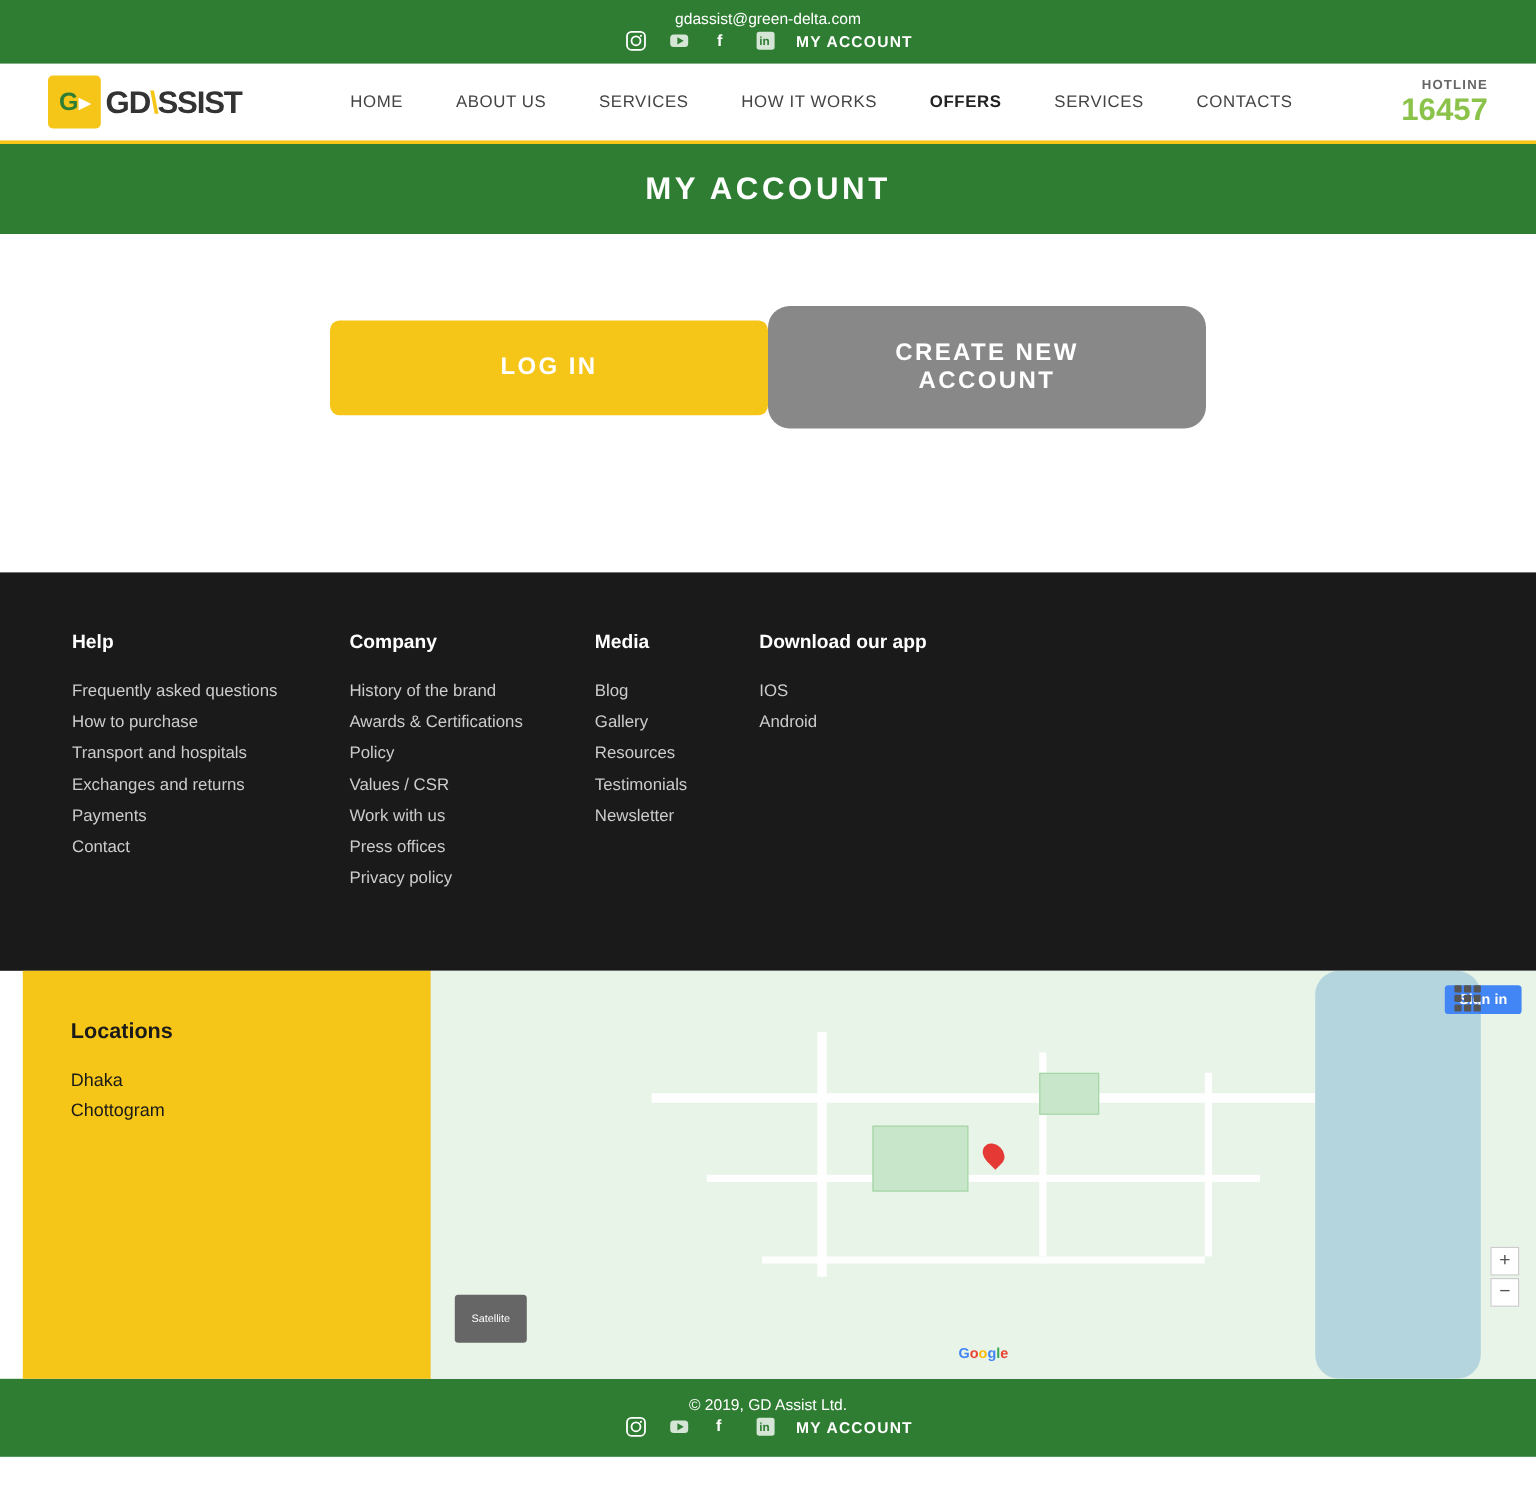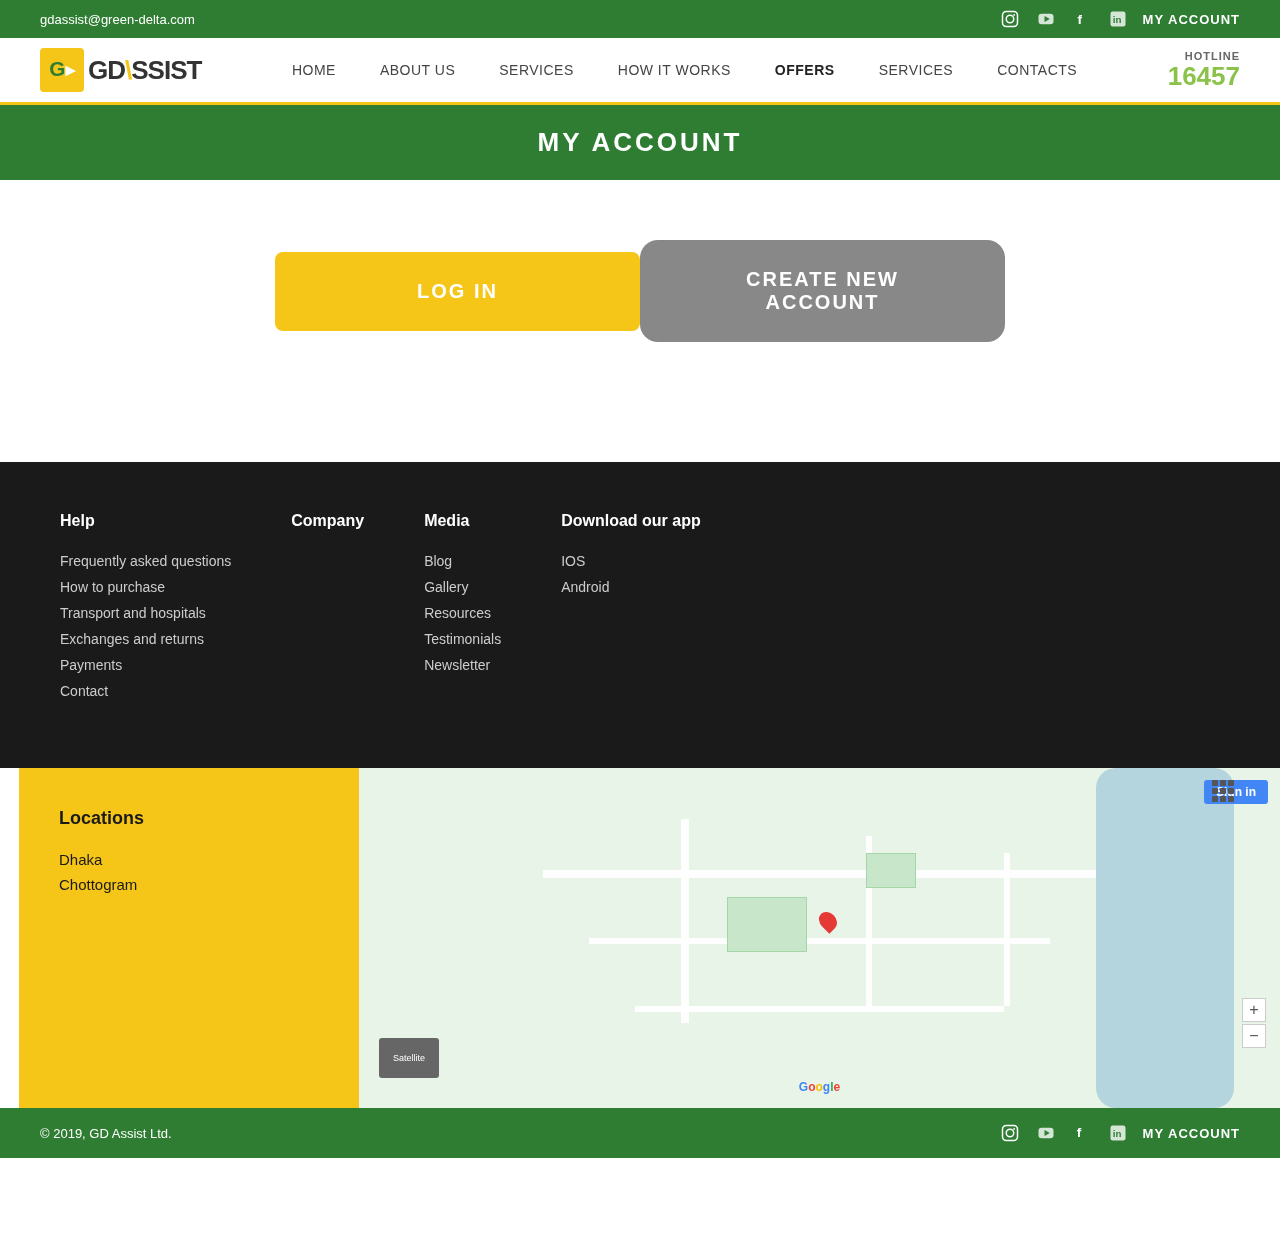--- a/index.html
+++ b/index.html
@@ -7,20 +7,21 @@
 
     
     .top-bar {
       background: #2e7d32;
       color: #fff;
       display: flex;
       align-items: center;
       justify-content: space-between;
       padding: 8px 40px;
       font-size: 13px;
+      flex-direction: column;
     }
     .top-bar-right {
       display: flex;
       align-items: center;
       gap: 14px;
     }
     .social-icon {
       width: 22px; height: 22px;
       display: inline-flex; align-items: center; justify-content: center;
       font-size: 13px; color: #fff; cursor: pointer;
@@ -249,23 +250,23 @@
       display: flex; align-items: center; justify-content: center;
       font-size: 16px; cursor: pointer; color: #555;
     }
 
     
     .footer-bottom {
       background: #2e7d32;
       color: #fff;
       display: flex;
       align-items: center;
-      justify-content: space-between;
       padding: 14px 40px;
       font-size: 13px;
+      flex-direction: column;
     }
     .footer-bottom-right {
       display: flex;
       align-items: center;
       gap: 14px;
     }
 
     
     .icon-circle {
       display: inline-flex; align-items: center; justify-content: center;
@@ -394,20 +395,29 @@
       <li><a href="#">How to purchase</a></li>
       <li><a href="#">Transport and hospitals</a></li>
       <li><a href="#">Exchanges and returns</a></li>
       <li><a href="#">Payments</a></li>
       <li><a href="#">Contact</a></li>
     </ul>
   </div>
 
   <div class="footer-col">
     <h3>Company</h3>
+    <ul>
+      <li><a href="#">History of the brand</a></li>
+      <li><a href="#">Awards &amp; Certifications</a></li>
+      <li><a href="#">Policy</a></li>
+      <li><a href="#">Values / CSR</a></li>
+      <li><a href="#">Work with us</a></li>
+      <li><a href="#">Press offices</a></li>
+      <li><a href="#">Privacy policy</a></li>
+    </ul>
   </div>
 
   <div class="footer-col">
     <h3>Media</h3>
     <ul>
       <li><a href="#">Blog</a></li>
       <li><a href="#">Gallery</a></li>
       <li><a href="#">Resources</a></li>
       <li><a href="#">Testimonials</a></li>
       <li><a href="#">Newsletter</a></li>

